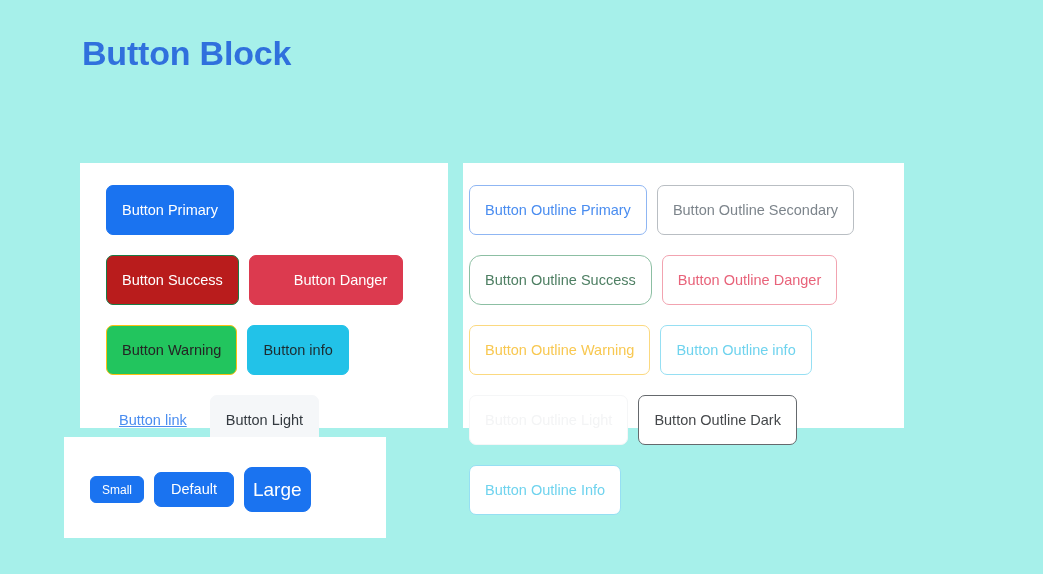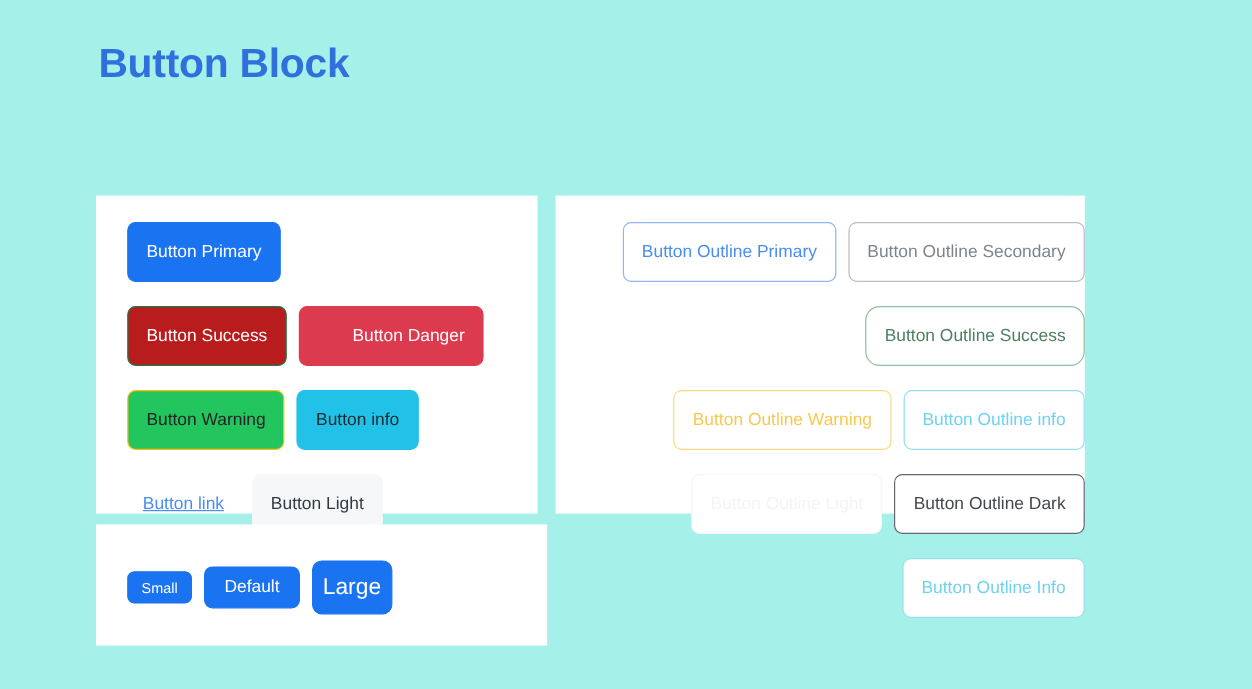--- a/index.html
+++ b/index.html
@@ -41,42 +41,41 @@
     width: 368px;
     height: 265px;
   }
   #card-outline {
     left: 463px;
     top: 163px;
     width: 441px;
     height: 265px;
   }
   #card-sizes {
-    left: 80px;
+    left: 64px;
     top: 437px;
-    width: 376px;
+    width: 322px;
     height: 101px;
   }
 
   .btn-wrap {
     position: absolute;
     left: 0;
     top: 0;
     right: 0;
     bottom: 0;
     padding: 22px 0 0 26px;
     box-sizing: border-box;
     display: flex;
     flex-wrap: wrap;
     align-content: flex-start;
     gap: 10px 10px;
   }
   #card-outline .btn-wrap {
-    padding-left: 37px;
-    justify-content: flex-end;
+    padding-left: 6px;
   }
   #card-sizes .btn-wrap {
     padding: 30px 0 0 26px;
     align-items: center;
     gap: 10px;
   }
 
   
   .btn {
     display: inline-flex;
@@ -151,20 +150,21 @@
     <button class="btn btn-dark">Button Dark</button>
   </div>
 </div>
 
 <div class="card" id="card-outline">
   <div class="btn-wrap">
     <button class="btn btn-o-primary">Button Outline Primary</button>
     <button class="btn btn-o-secondary">Button Outline Secondary</button>
     <div class="row-break"></div>
     <button class="btn btn-o-success">Button Outline Success</button>
+    <button class="btn btn-o-danger">Button Outline Danger</button>
     <div class="row-break"></div>
     <button class="btn btn-o-warning">Button Outline Warning</button>
     <button class="btn btn-o-info">Button Outline info</button>
     <div class="row-break"></div>
     <button class="btn btn-o-light">Button Outline Light</button>
     <button class="btn btn-o-dark">Button Outline Dark</button>
     <div class="row-break"></div>
     <button class="btn btn-o-info">Button Outline Info</button>
   </div>
 </div>

